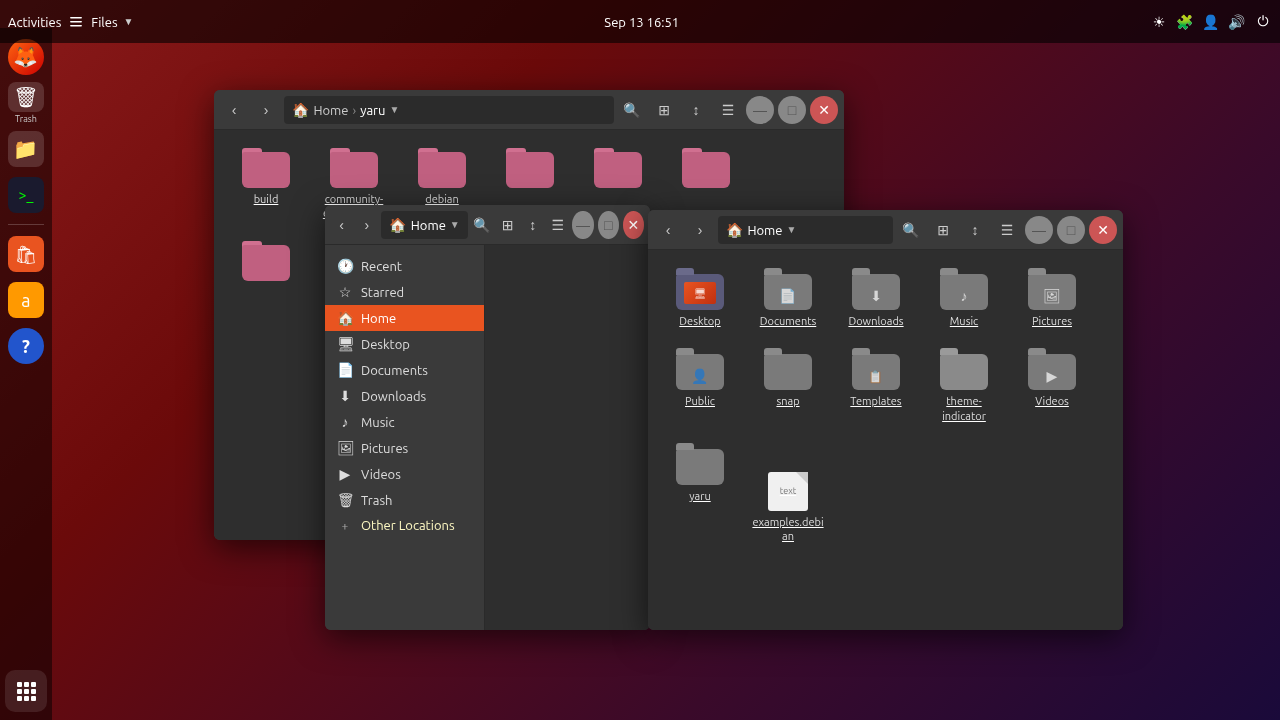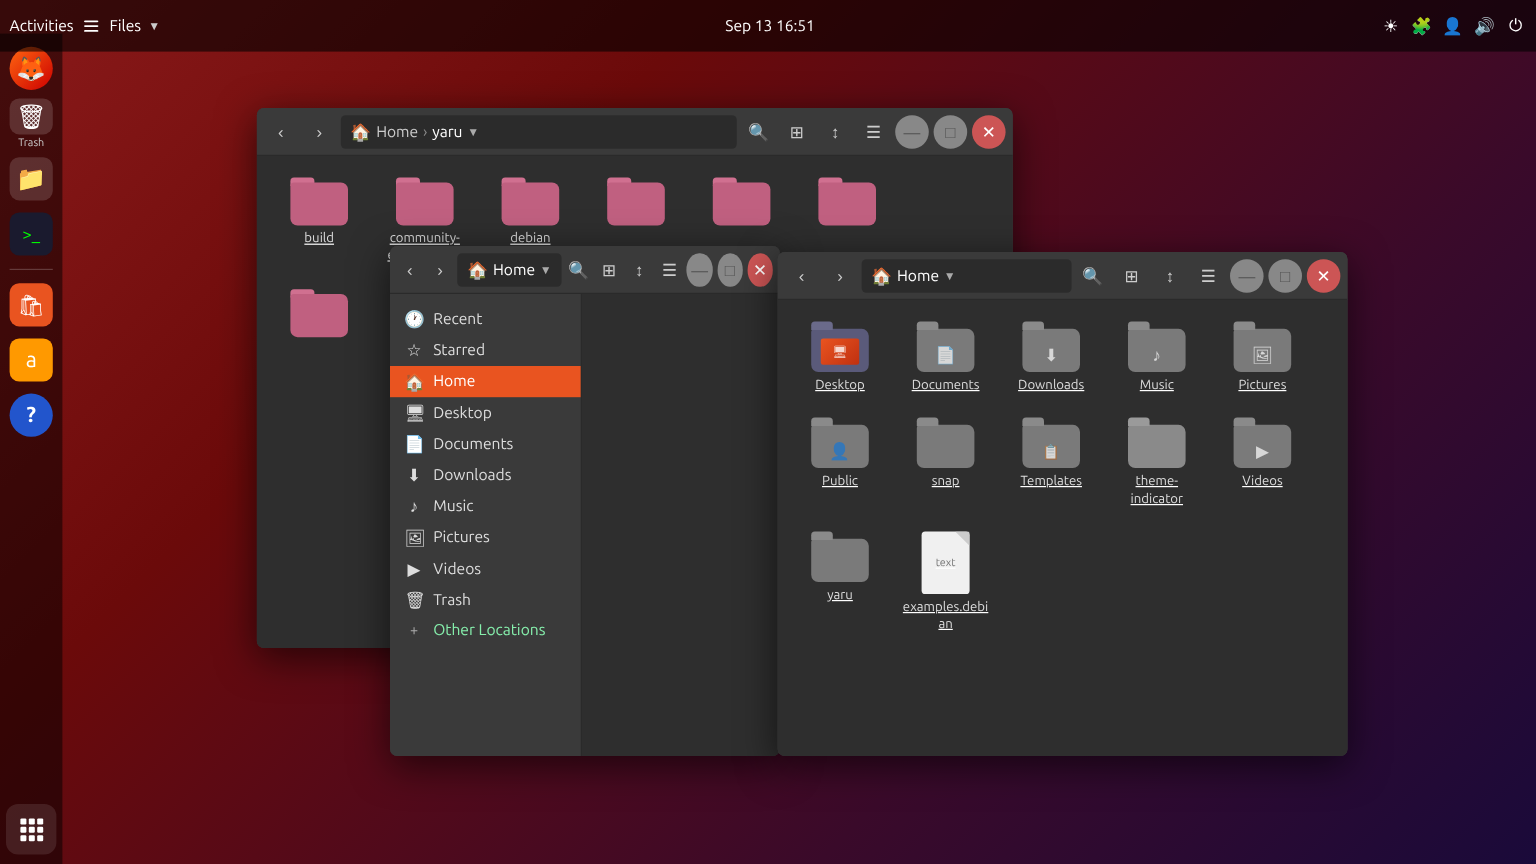--- a/index.html
+++ b/index.html
@@ -216,27 +216,28 @@
     .file-name {
       font-size: 11px;
       color: #ddd;
       text-align: center;
       word-break: break-word;
       max-width: 76px;
       line-height: 1.3;
     }
 
     .file-doc-icon {
-      width: 40px; height: 52px;
+      width: 40px; height: 39px;
       background: #f0f0f0;
       border-radius: 3px;
       position: relative;
       display: flex; align-items: center; justify-content: center;
       font-size: 10px;
       color: #555;
+      margin-top: 29px;
     }
     .file-doc-icon::before {
       content: '';
       position: absolute;
       top: 0; right: 0;
       width: 12px; height: 12px;
       background: #ccc;
       clip-path: polygon(0 0, 100% 100%, 100% 0);
     }
 
@@ -491,21 +492,21 @@
       <div class="sidebar-item">
         <span class="si-icon">▶</span>
         <span>Videos</span>
       </div>
       <div class="sidebar-item">
         <span class="si-icon">🗑</span>
         <span>Trash</span>
       </div>
       <div class="sidebar-item">
         <span class="si-icon" style="font-size:12px;color:#aaa;">+</span>
-        <span style="color:#86efac;">Other Locations</span>
+        <span style="color:#fef9c3;">Other Locations</span>
       </div>
     </div>
 
     <div style="flex:1;background:#2e2e2e;"></div>
   </div>
 </div>
 
 <div class="window window-front">
   <div class="window-toolbar">
     <button class="toolbar-btn">‹</button>

